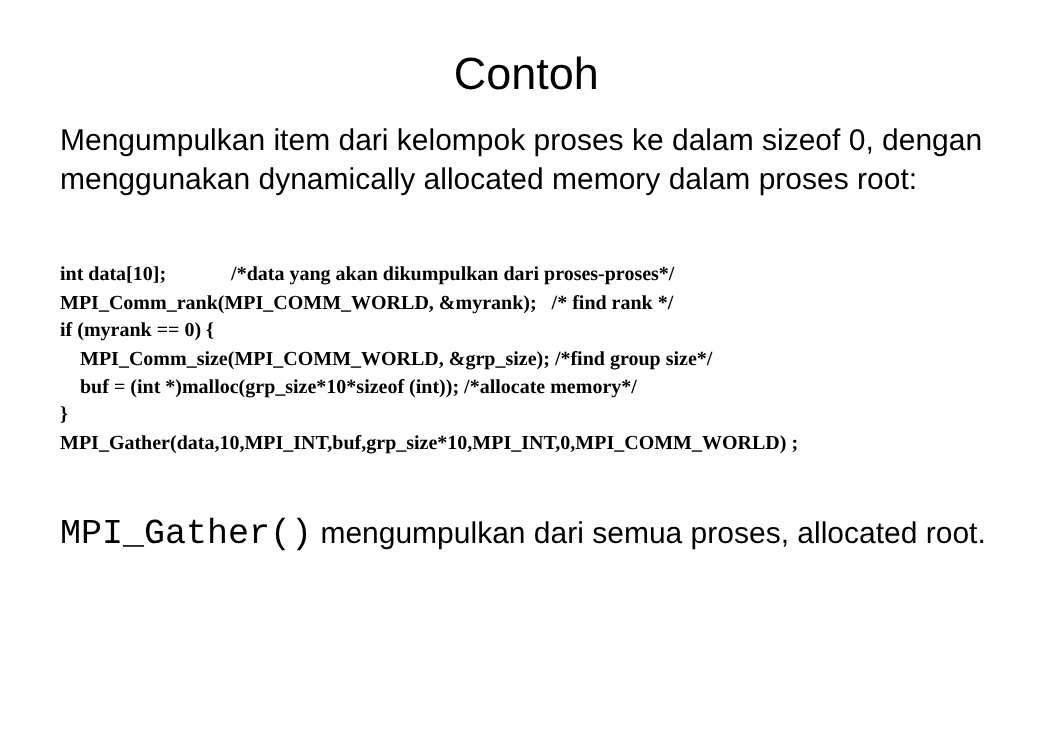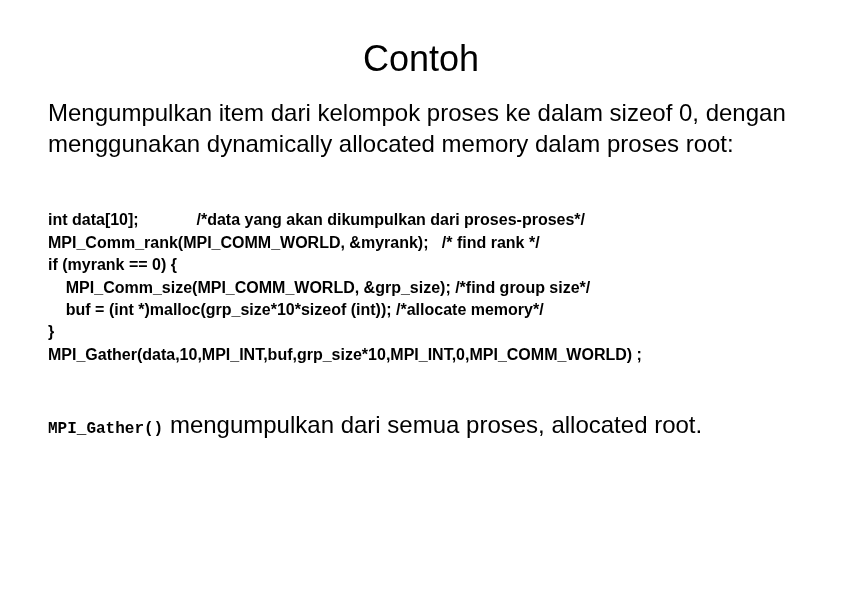--- a/index.html
+++ b/index.html
@@ -25,35 +25,35 @@
     margin-top: 8px;
     margin-bottom: 18px;
   }
   .paragraph {
     font-size: 24px;
     line-height: 1.28;
     font-weight: 400;
     margin-bottom: 50px;
   }
   .codeblock {
-    font-family: Liberation Sans, sans-serif;
+    font-family: Liberation Serif, serif;
     font-size: 16px;
     font-weight: bold;
     white-space: pre;
     line-height: 1.4;
     margin-bottom: 44px;
   }
   .closing {
     font-size: 24px;
     line-height: 1.28;
   }
   .closing .mono {
     font-family: "Courier New", Courier, monospace;
-    font-weight: bold;
-    font-size: 16px;
+    font-weight: normal;
+    font-size: 28px;
   }
 </style>
 </head>
 <body>
 
 <div class="slide">
   <div class="title">Contoh</div>
   <div class="paragraph">Mengumpulkan item dari kelompok proses ke dalam sizeof 0, dengan menggunakan dynamically allocated memory dalam proses root:</div>
   <div class="codeblock">int data[10];             /*data yang akan dikumpulkan dari proses-proses*/
 MPI_Comm_rank(MPI_COMM_WORLD, &amp;myrank);   /* find rank */

